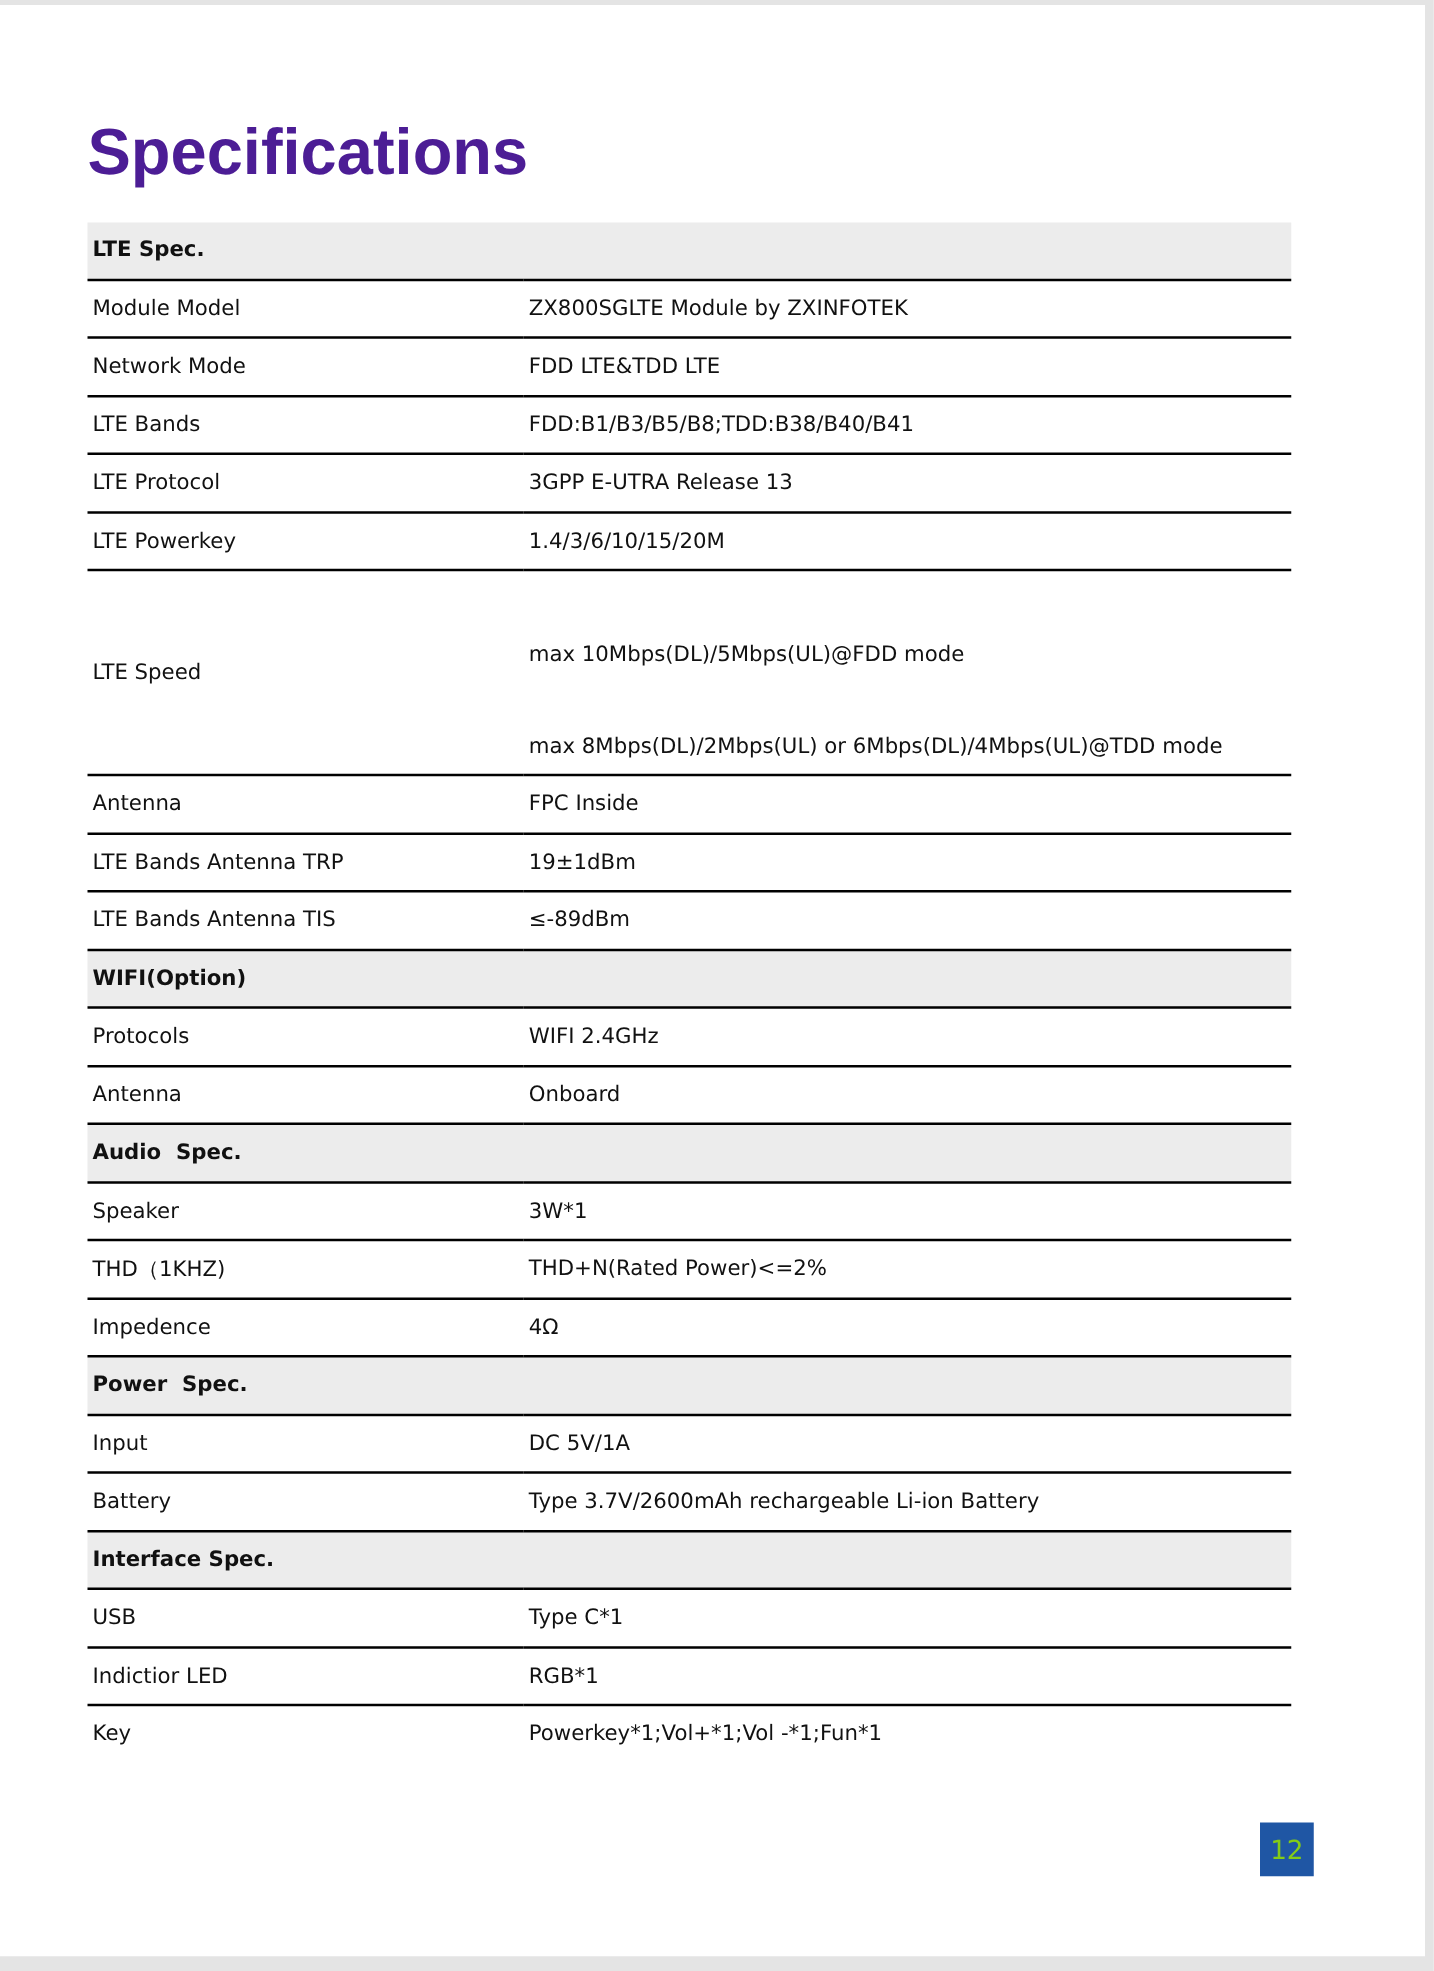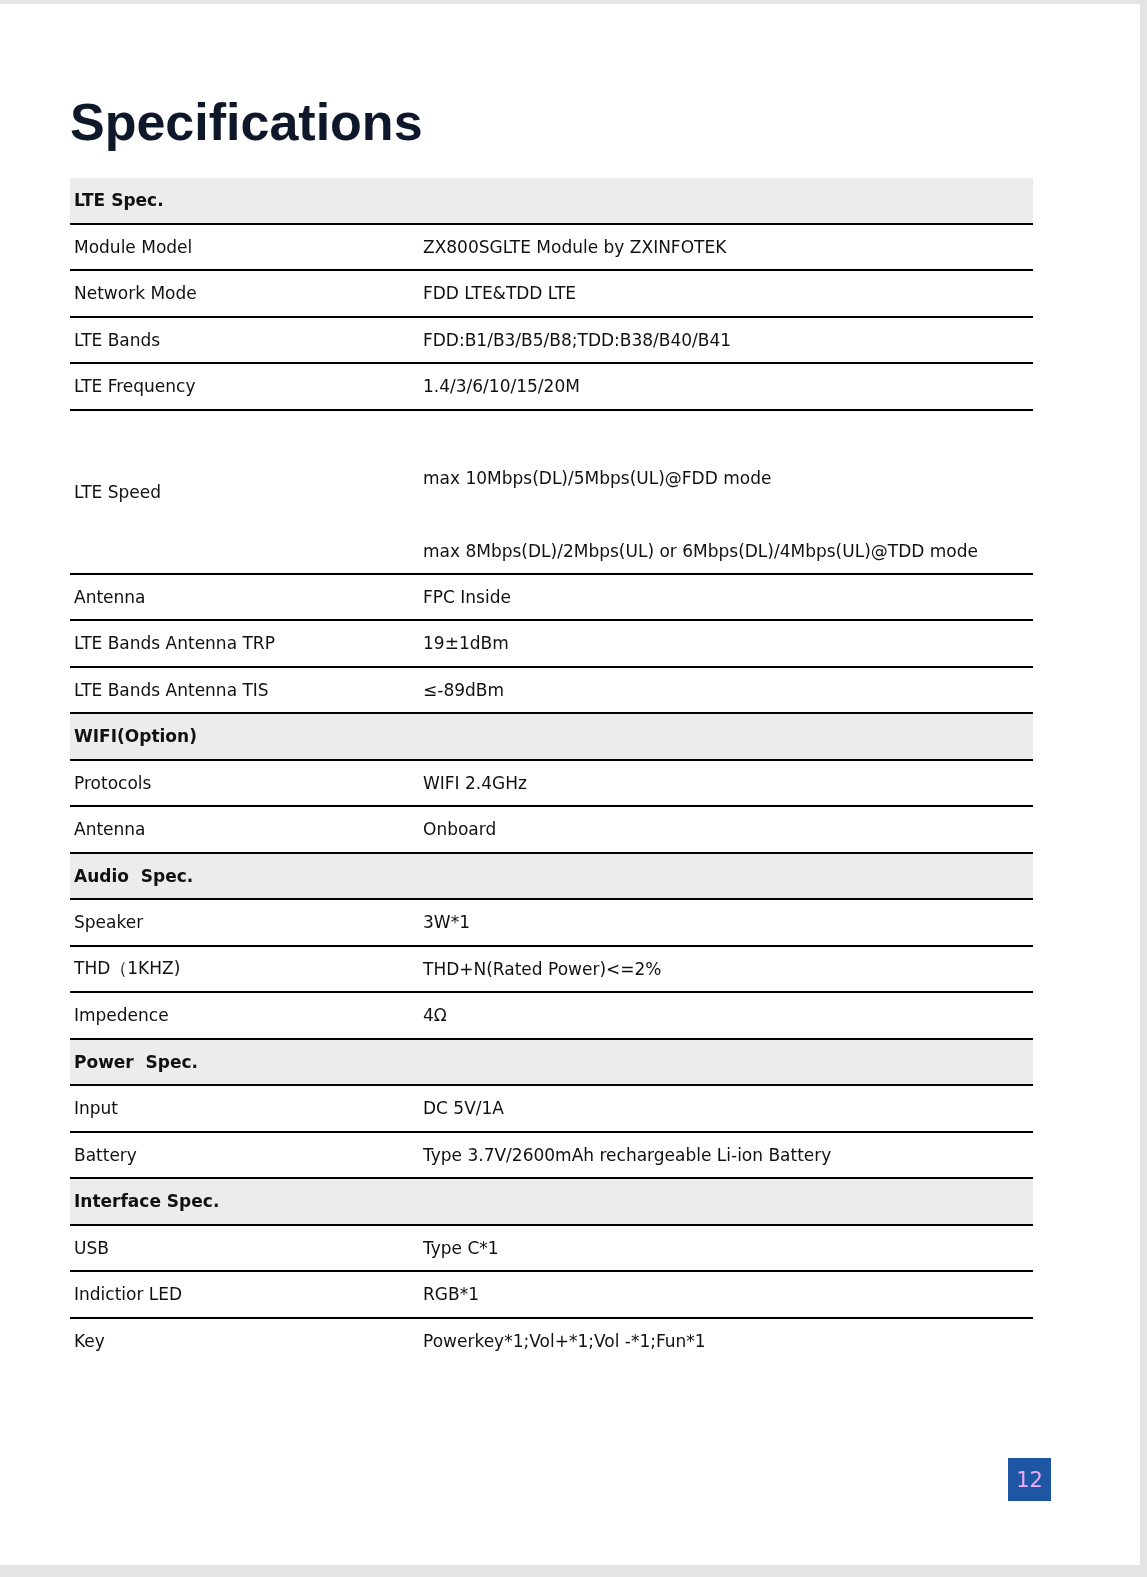--- a/index.html
+++ b/index.html
@@ -15,21 +15,21 @@
     left: 0; top: 4px;
     width: 1140px; height: 1561px;
     background: #ffffff;
   }
   .title {
     position: absolute;
     left: 70px; top: 88px;
     margin: 0;
     font-size: 52px;
     font-weight: bold;
-    color: #0f172a;
+    color: #4c1d95;
     letter-spacing: 0px;
   }
   .spec-table {
     position: absolute;
     left: 70px; top: 174px;
     width: 963px;
     border-collapse: collapse;
     font-family: "DejaVu Sans", sans-serif;
     font-size: 17px;
     color: #111;
@@ -46,21 +46,21 @@
     background: #ececec;
     font-weight: bold;
   }
   .multi-line { line-height: 27px; padding-top: 8px !important; padding-bottom: 8px !important; }
   .multi-line span { display: block; margin-top: 46px; }
   .page-number {
     position: absolute;
     left: 1008px; top: 1454px;
     width: 43px; height: 43px;
     background: #1f56a4;
-    color: #f0abfc;
+    color: #84cc16;
     font-family: "DejaVu Sans", sans-serif;
     font-size: 21px;
     display: flex; align-items: center; justify-content: center;
   }
 </style>
 </head>
 <body>
 
 <div class="page">
   <h1 class="title">Specifications</h1>
@@ -77,21 +77,25 @@
       </tr>
       <tr>
         <td class="label-cell">Network Mode</td>
         <td>FDD LTE&amp;TDD LTE</td>
       </tr>
       <tr>
         <td class="label-cell">LTE Bands</td>
         <td>FDD:B1/B3/B5/B8;TDD:B38/B40/B41</td>
       </tr>
       <tr>
-        <td class="label-cell">LTE Frequency</td>
+        <td class="label-cell">LTE Protocol</td>
+        <td>3GPP E-UTRA Release 13</td>
+      </tr>
+      <tr>
+        <td class="label-cell">LTE Powerkey</td>
         <td>1.4/3/6/10/15/20M</td>
       </tr>
       <tr>
         <td class="label-cell">LTE Speed</td>
         <td class="multi-line">
           <span>max 10Mbps(DL)/5Mbps(UL)@FDD mode</span>
           <span>max 8Mbps(DL)/2Mbps(UL) or 6Mbps(DL)/4Mbps(UL)@TDD mode</span>
         </td>
       </tr>
       <tr>

